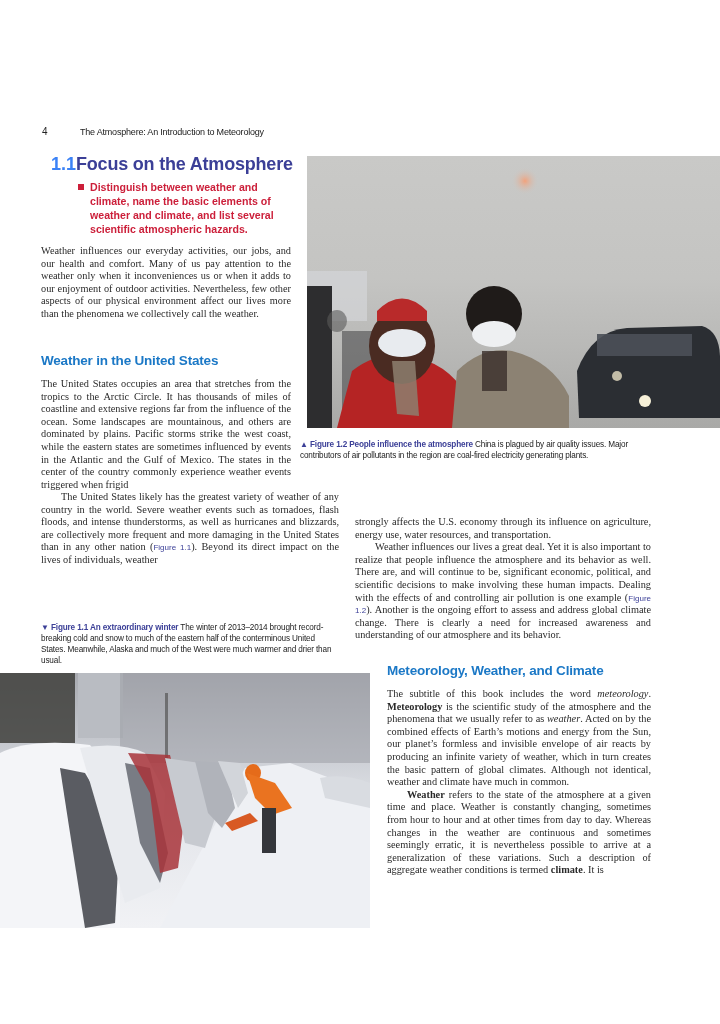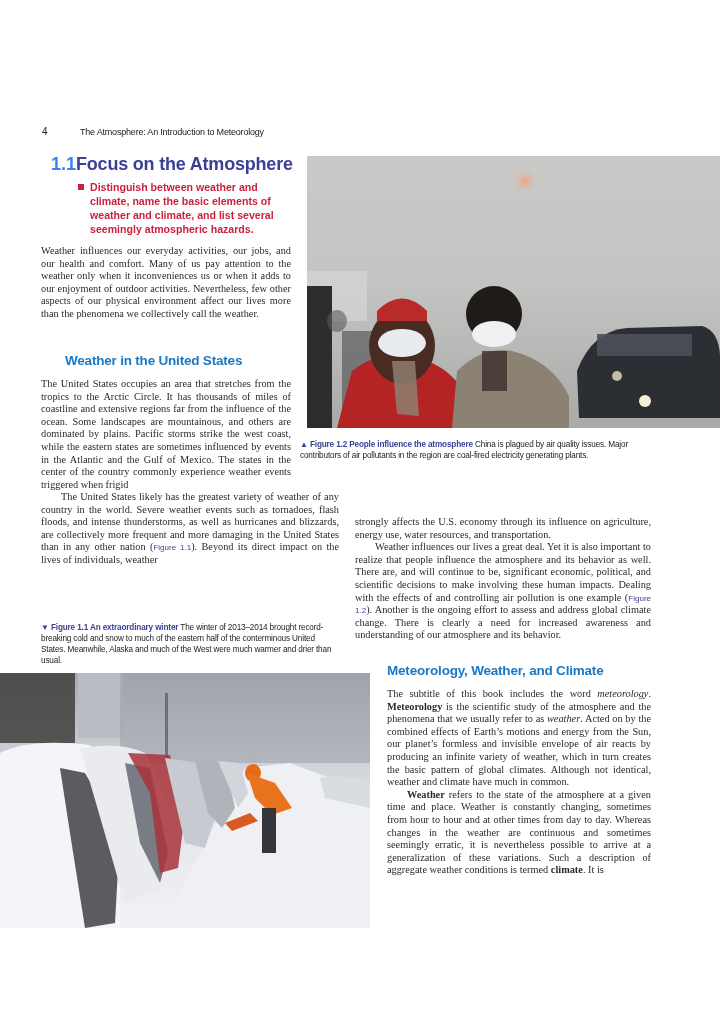--- a/index.html
+++ b/index.html
@@ -22,21 +22,21 @@
     .objective .bullet { position:absolute; left:2px; top:4px; width:6px; height:6px; background:#cc1f3a; }
     .objective .txt { display:block; padding-left:14px; }
 
     .body-text { font-size: 10.3px; line-height: 12.6px; text-align: justify; color:#2a2a2a; }
     .body-text p { margin: 0; }
     .indent { text-indent: 20px; }
 
     .intro { left: 41px; top: 245px; width: 250px; }
 
     .h2 { font: bold 13.5px "Liberation Sans", sans-serif; color:#1b78c6; letter-spacing:-0.2px; }
-    .h2-us { left: 41px; top: 353px; margin-left: 24px; }
+    .h2-us { left: 41px; top: 353px; }
     .us-text-narrow { left: 41px; top: 378px; width: 250px; font-family: Liberation Serif, serif; }
     .us-text-wide { left: 41px; top: 491px; width: 298px; }
 
     .fig-link { font: 8px "Liberation Sans", sans-serif; color:#3b3f97; }
 
     .fig11-caption { left: 41px; top: 622px; width: 300px; font: 8.2px/11px "Liberation Sans", sans-serif; color:#222; letter-spacing:-0.15px; }
     .fig12-caption { left: 300px; top: 439px; width: 345px; font: 8.2px/11px "Liberation Sans", sans-serif; color:#222; letter-spacing:-0.15px; }
     .cap-label { font-weight: bold; color:#3b3f97; }
     .cap-arrow { color:#3b3f97; font-size:8px; }
 
@@ -57,21 +57,21 @@
 </head>
 <body>
 
 <div class="abs page-num">4</div>
 <div class="abs running-title">The Atmosphere: An Introduction to Meteorology</div>
 
 <div class="abs sec-num">1.1</div>
 <div class="abs sec-title">Focus on the Atmosphere</div>
 <div class="abs objective">
   <span class="bullet"></span>
-  <span class="txt">Distinguish between weather and climate, name the basic elements of weather and climate, and list several seemingly atmospheric hazards.</span>
+  <span class="txt">Distinguish between weather and climate, name the basic elements of weather and climate, and list several scientific atmospheric hazards.</span>
 </div>
 
 <div class="abs body-text intro">
   <p>Weather influences our everyday activities, our jobs, and our health and comfort. Many of us pay attention to the weather only when it inconveniences us or when it adds to our enjoyment of outdoor activities. Nevertheless, few other aspects of our physical environment affect our lives more than the phenomena we collectively call the weather.</p>
 </div>
 
 <div class="abs h2 h2-us">Weather in the United States</div>
 <div class="abs body-text us-text-narrow">
   <p>The United States occupies an area that stretches from the tropics to the Arctic Circle. It has thousands of miles of coastline and extensive regions far from the influence of the ocean. Some landscapes are mountainous, and others are dominated by plains. Pacific storms strike the west coast, while the eastern states are sometimes influenced by events in the Atlantic and the Gulf of Mexico. The states in the center of the country commonly experience weather events triggered when frigid</p>
 </div>

